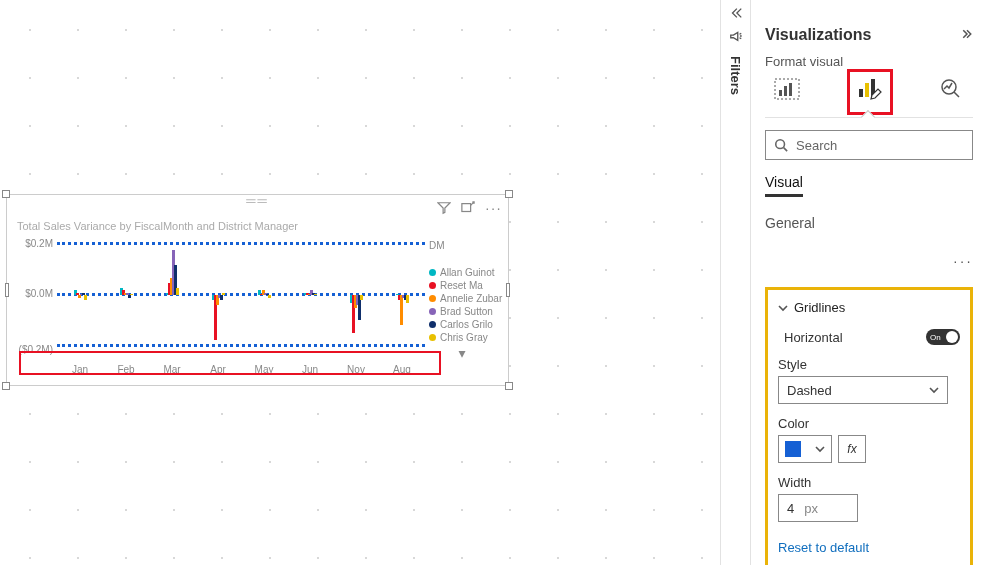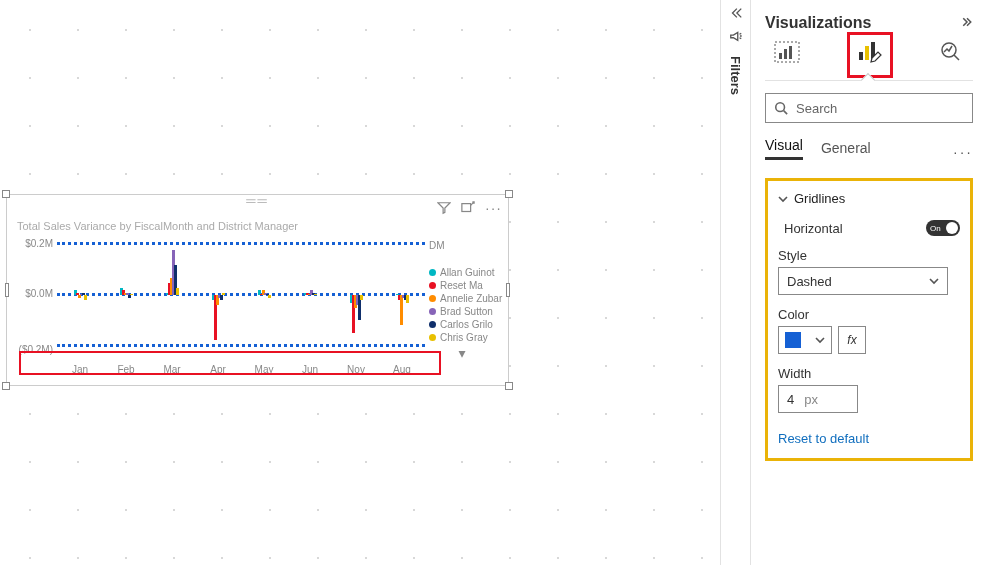--- a/index.html
+++ b/index.html
@@ -39,32 +39,32 @@
   .dot{width:7px;height:7px;border-radius:50%;flex:none}
   .legmore{text-align:center;font-size:14px;color:#888;cursor:pointer}
 
   
   .filters-rail { width:30px; border-left:1px solid #e2e2e2; display:flex;flex-direction:column;align-items:center;padding-top:6px;gap:6px; }
   .filters-rail svg{width:14px;height:14px;stroke:#555;fill:none;stroke-width:1.5}
   .filters-vert { writing-mode:vertical-rl; font-weight:600; font-size:13px; color:#333; margin-top:4px; text-orientation:mixed; }
 
   
   .vizpane { width:237px; border-left:1px solid #e2e2e2; padding:0 14px 0 14px; overflow:hidden; }
-  .vizhead { display:flex; align-items:center; justify-content:space-between; padding-top:14px; font-size:16px; font-weight:600; }
+  .vizhead { display:flex; align-items:center; justify-content:space-between; padding-top:14px; font-size:16px; font-weight:600;margin-top:12px; }
   .vizhead svg{width:12px;height:12px;stroke:#555;fill:none;stroke-width:2}
   .subhead { font-size:13px; color:#555; margin-top:10px; }
   .formaticons { display:flex; justify-content:space-between; align-items:center; margin-top:6px; padding:0 6px; position:relative; }
   .fmticon { width:32px; height:28px; display:flex;align-items:center;justify-content:center; cursor:pointer; }
   .fmticon.sel { position:relative; }
   .fmtredbox { position:absolute; left:82px; top:-6px; width:46px; height:46px; border:3px solid #e81123; pointer-events:none; }
   .caretline { position:relative; height:1px; background:#e2e2e2; margin-top:14px; }
   .caretline::after{ content:""; position:absolute; left:98px; top:-5px; width:9px;height:9px; background:#fff;border-left:1px solid #c8c8c8;border-top:1px solid #c8c8c8;transform:rotate(45deg);}
   .searchbox { display:flex;align-items:center;gap:8px;border:1px solid #888;height:30px;padding:0 8px;margin-top:12px;color:#666;cursor:text; }
   .searchbox svg{width:14px;height:14px;stroke:#666;fill:none;stroke-width:1.8}
-  .tabs { display:flex; align-items:flex-end; gap:18px; margin-top:14px; font-size:14px; color:#555; }
+  .tabs { display:flex; align-items:flex-start; gap:18px; margin-top:14px; font-size:14px; color:#555;flex-direction:column; }
   .tab { padding-bottom:4px; cursor:pointer; }
   .tab.active { color:#111; border-bottom:3px solid #333; font-weight:500; }
   .tabmore{margin-left:auto;cursor:pointer;letter-spacing:2px}
 
   .propsbox{ border:3px solid #eab308; margin-top:18px; padding:10px 10px 12px 10px; }
   .sectionhead{ display:flex;align-items:center;gap:6px;font-size:13px;color:#222;cursor:pointer; }
   .sectionhead .chev{width:10px;height:10px;stroke:#555;fill:none;stroke-width:1.6}
   .subsection{ margin-top:14px; display:flex; align-items:center; justify-content:space-between; }
   .subsection .lead{display:flex;align-items:center;gap:6px;font-size:13px}
   .toggle{ width:34px;height:16px;background:#333;border-radius:9px;position:relative;display:flex;align-items:center;justify-content:flex-start;color:#fff;font-size:8px;padding-left:4px;cursor:pointer; }
@@ -240,20 +240,21 @@
     <div class="filters-vert">Filters</div>
   </div>
 
   <div class="vizpane">
     <div class="vizhead">
       <span>Visualizations</span>
       <span><svg viewBox="0 0 16 16">
             <path d="M3 3l5 5-5 5M8 3l5 5-5 5"></path>
           </svg></span>
     </div>
+    <div class="subhead">Format visual</div>
 
     <div class="formaticons">
       <div class="fmticon">
         <svg width="26" height="22" viewBox="0 0 26 22">
             <rect x="1" y="1" width="24" height="20" fill="none" stroke="#555" stroke-dasharray="2 2"></rect>
             <rect x="5" y="12" width="3" height="6" fill="#555"></rect>
             <rect x="10" y="8" width="3" height="10" fill="#555"></rect>
             <rect x="15" y="5" width="3" height="13" fill="#555"></rect>
           </svg>
       </div>

